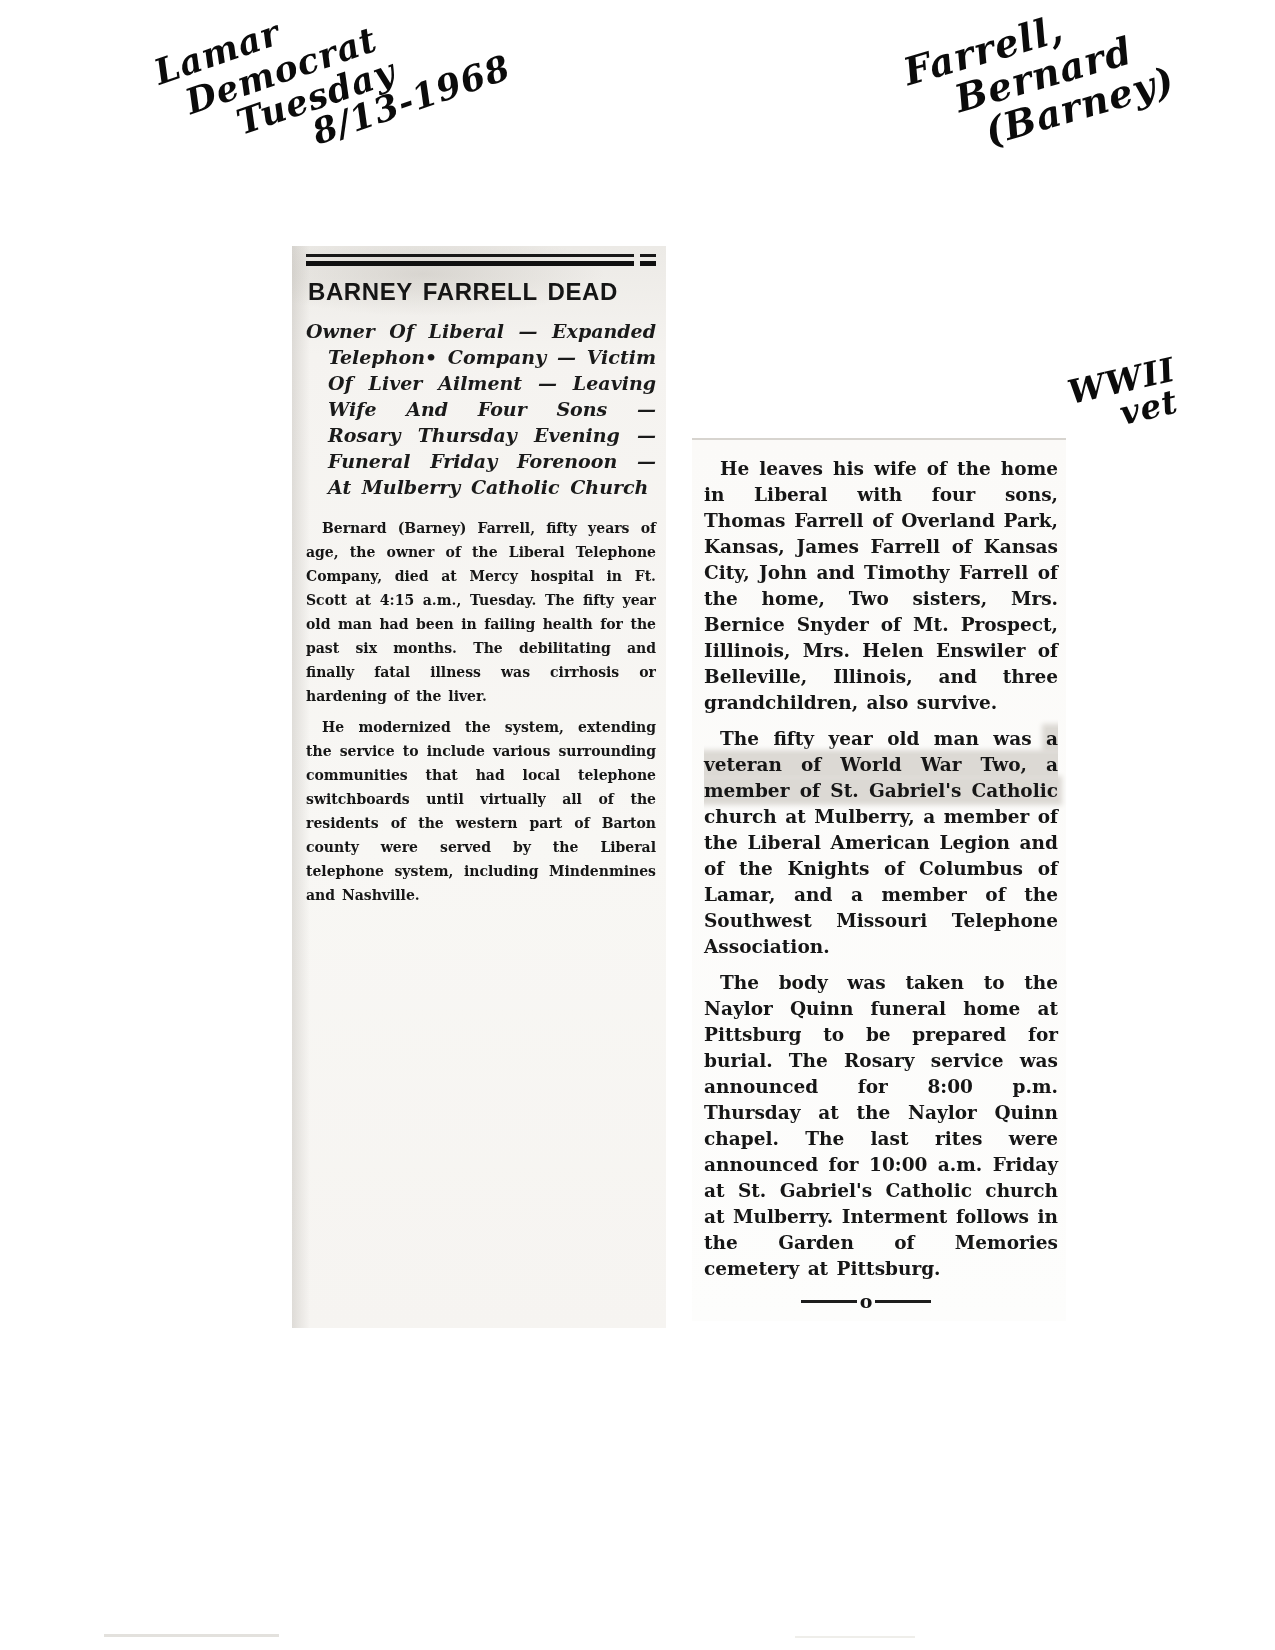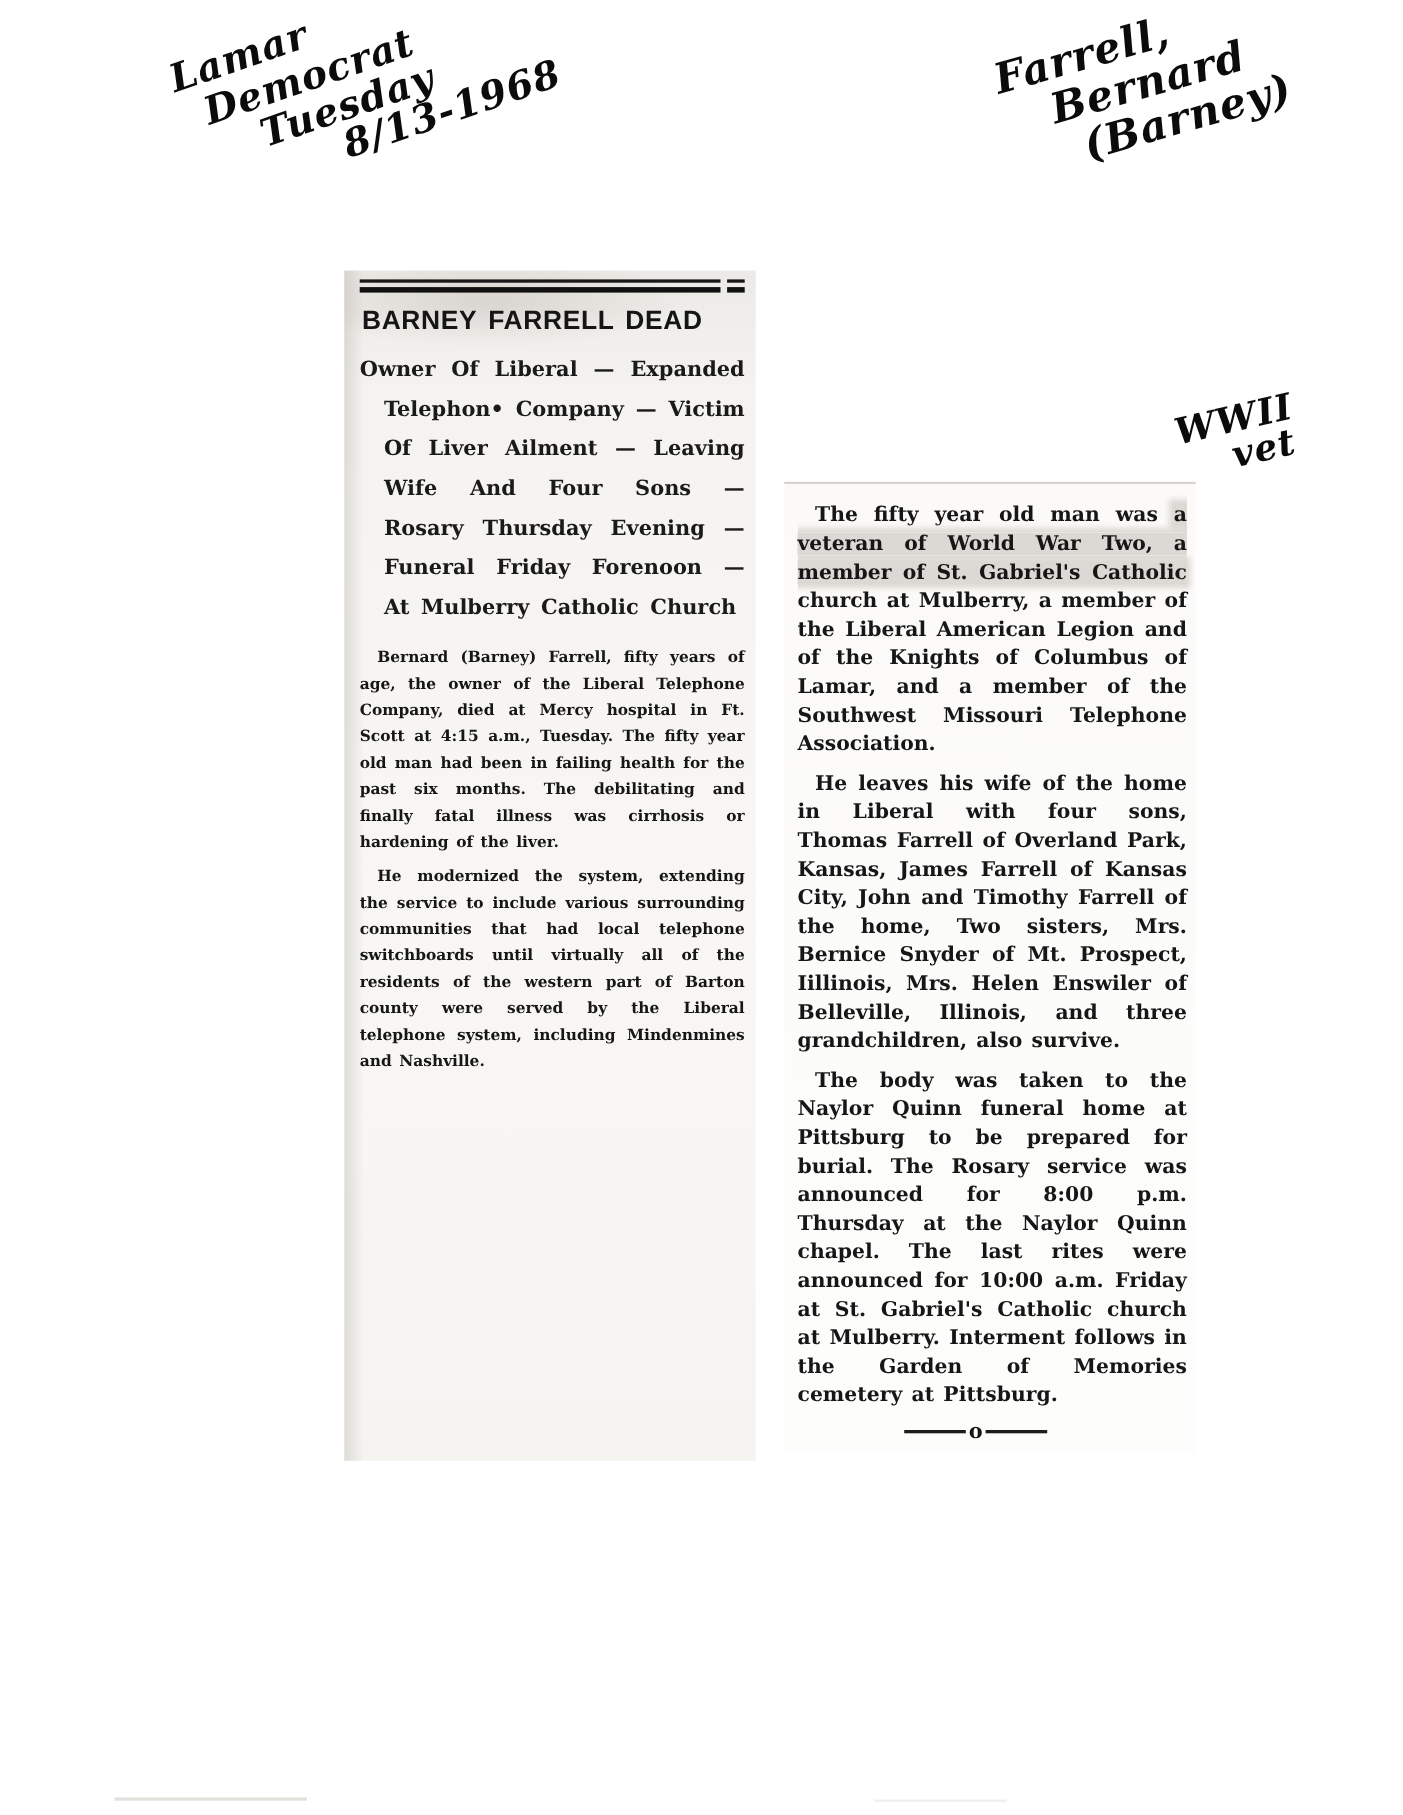--- a/index.html
+++ b/index.html
@@ -25,21 +25,21 @@
   .hw-top-left .l4 { margin-left:130px; margin-top:-12px; }
 
   .hw-top-right { left:898px; top:50px; font-size:38px; line-height:48px; transform:rotate(-16deg); letter-spacing:1px; }
   .hw-top-right .l2 { margin-left:42px; margin-top:-8px; }
   .hw-top-right .l3 { margin-left:62px; margin-top:-8px; }
 
   .hw-wwii { left:1064px; top:374px; font-size:33px; line-height:40px; transform:rotate(-13deg); letter-spacing:1px; z-index:3; }
   .hw-wwii .l2 { margin-left:46px; margin-top:-8px; }
 
   
-  .clip { box-sizing:border-box; position:absolute; color:#161616;margin-left:21px; }
+  .clip { box-sizing:border-box; position:absolute; color:#161616; }
   .clip-left {
     left:292px; top:246px; width:374px; min-height:1082px;
     padding:6px 10px 14px 14px;
     background:
       radial-gradient(ellipse 260px 60px at 35% 28px, rgba(175,170,162,0.35), rgba(0,0,0,0) 70%),
       linear-gradient(90deg, rgba(160,155,148,0.28) 0px, rgba(0,0,0,0) 18px),
       linear-gradient(180deg, #eceae6 0%, #f5f3f0 10%, #f8f7f4 55%, #f6f4f1 100%);
   }
 
   .double-rule { display:flex; gap:6px; margin:2px 0 12px 0; }
@@ -49,23 +49,24 @@
 
   .headline {
     margin:2px 0 12px 2px;
     font-family:"Liberation Sans", sans-serif;
     font-size:24px; font-weight:700; color:#151515;
     letter-spacing:0.6px; word-spacing:3px;
   }
 
   .subheadline {
     margin:6px 0 16px 0;
-    font-size:19px; font-weight:700; line-height:36px; color:#1a1a1a;
+    font-size:19px; font-weight:700; line-height:26px; color:#1a1a1a;
     text-align:justify; padding-left:22px; text-indent:-22px;
     word-spacing:4px;
+    font-style:italic;
   }
 
   .clip p {
     margin:0 0 7px 0; font-weight:700;
     text-align:justify; text-indent:16px;
     word-spacing:2px;
   }
   .clip-left p { font-size:14px; line-height:24px; }
 
   
@@ -115,22 +116,22 @@
       <span class="seg seg-long"></span>
       <span class="seg seg-short"></span>
     </div>
     <h1 class="headline">BARNEY FARRELL DEAD</h1>
     <h2 class="subheadline">Owner Of Liberal — Expanded Telephon• Company — Victim Of Liver Ailment — Leaving Wife And Four Sons — Rosary Thursday Evening — Funeral Friday Forenoon — At Mulberry Catholic Church</h2>
     <p>Bernard (Barney) Farrell, fifty years of age, the owner of the Liberal Telephone Company, died at Mercy hospital in Ft. Scott at 4:15 a.m., Tuesday. The fifty year old man had been in failing health for the past six months. The debilitating and finally fatal illness was cirrhosis or hardening of the liver.</p>
     <p>He modernized the system, extending the service to include various surrounding communities that had local telephone switchboards until virtually all of the residents of the western part of Barton county were served by the Liberal telephone system, including Mindenmines and Nashville.</p>
   </article>
 
   <article class="clip clip-right">
+    <p>He leaves his wife of the home in Liberal with four sons, Thomas Farrell of Overland Park, Kansas, James Farrell of Kansas City, John and Timothy Farrell of the home, Two sisters, Mrs. Bernice Snyder of Mt. Prospect, Iillinois, Mrs. Helen Enswiler of Belleville, Illinois, and three grandchildren, also survive.</p>
     <p><span>The fifty year old man was </span><span class="smudge">a veteran of World War Two, a member of St. Gabriel's Catholic</span><span> church at Mulberry, a member of the Liberal American Legion and of the Knights of Columbus of Lamar, and a member of the Southwest Missouri Telephone Association.</span></p>
-    <p>He leaves his wife of the home in Liberal with four sons, Thomas Farrell of Overland Park, Kansas, James Farrell of Kansas City, John and Timothy Farrell of the home, Two sisters, Mrs. Bernice Snyder of Mt. Prospect, Iillinois, Mrs. Helen Enswiler of Belleville, Illinois, and three grandchildren, also survive.</p>
     <p>The body was taken to the Naylor Quinn funeral home at Pittsburg to be prepared for burial. The Rosary service was announced for 8:00 p.m. Thursday at the Naylor Quinn chapel. The last rites were announced for 10:00 a.m. Friday at St. Gabriel's Catholic church at Mulberry. Interment follows in the Garden of Memories cemetery at Pittsburg.</p>
     <div class="end-mark">
       <span class="end-rule"></span>
       <span class="end-o">o</span>
       <span class="end-rule"></span>
     </div>
   </article>
 
   <div class="artifact-line-1"></div>
   <div class="artifact-line-2"></div>

